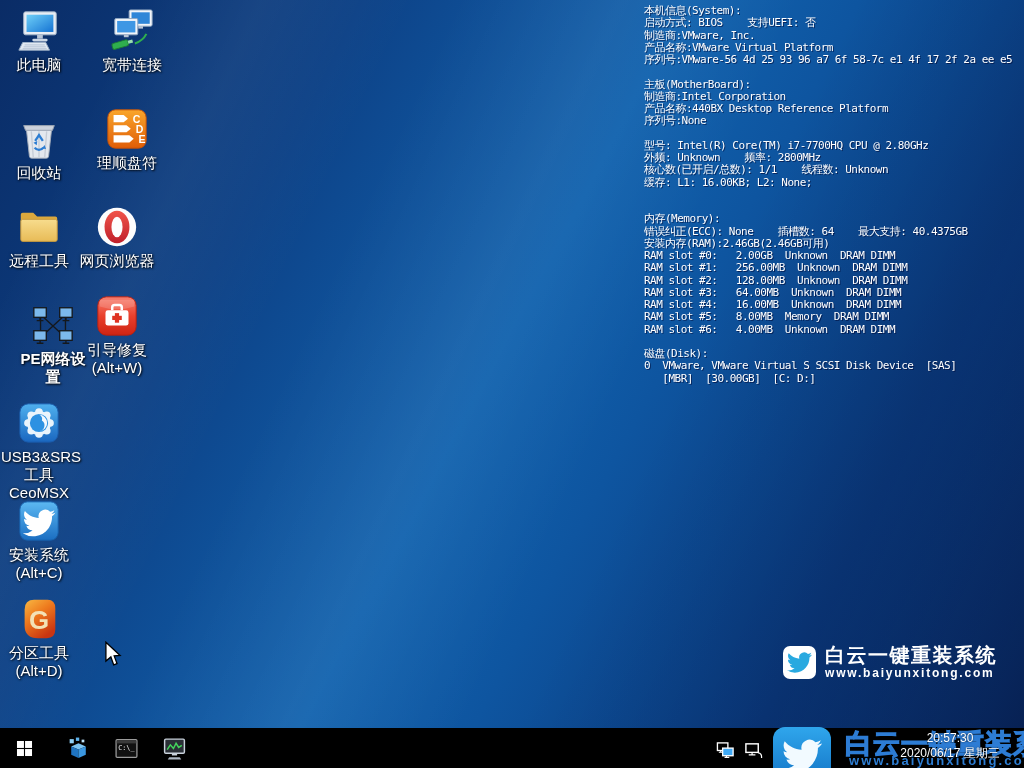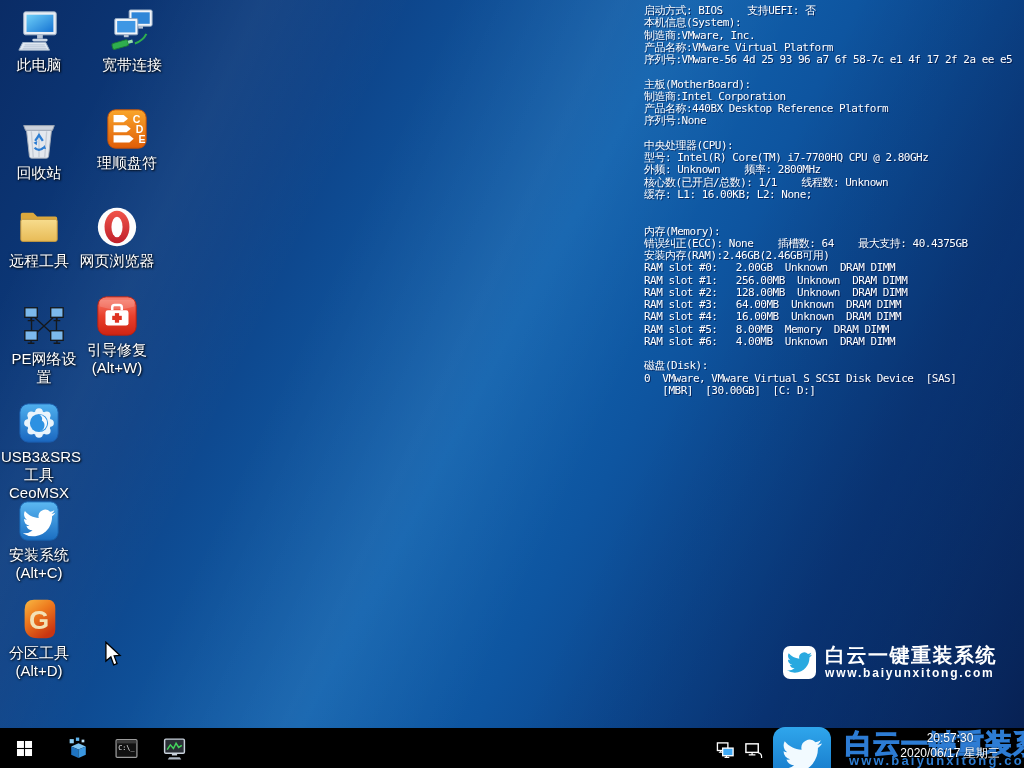--- a/index.html
+++ b/index.html
@@ -296,21 +296,21 @@
           <use href="#sym-remote-tools-folder"></use>
         </svg>
         <div class="dicon-label">远程工具</div>
       </div>
       <div class="dicon" style="left: 79px; top: 204px;">
         <svg class="dicon-img">
           <use href="#sym-web-browser"></use>
         </svg>
         <div class="dicon-label">网页浏览器</div>
       </div>
-      <div class="dicon" style="left: 6px; top: 302px;">
+      <div class="dicon" style="left: 15px; top: 302px; font-weight: bold;">
         <svg class="dicon-img">
           <use href="#sym-pe-network"></use>
         </svg>
         <div class="dicon-label">PE网络设置</div>
       </div>
       <div class="dicon" style="left: 79px; top: 293px;">
         <svg class="dicon-img">
           <use href="#sym-boot-repair"></use>
         </svg>
         <div class="dicon-label">引导修复
@@ -333,32 +333,31 @@
       <div class="dicon" style="left: 1px; top: 596px;">
         <svg class="dicon-img">
           <use href="#sym-partition-tool"></use>
         </svg>
         <div class="dicon-label">分区工具
 (Alt+D)</div>
       </div>
     </div>
 
   <div id="system-info">
+      <div class="info-line">本机信息(System):</div>
       <div class="info-line">启动方式: BIOS    支持UEFI: 否</div>
-      <div class="info-line">本机信息(System):</div>
       <div class="info-line">制造商:VMware, Inc.</div>
       <div class="info-line">产品名称:VMware Virtual Platform</div>
       <div class="info-line">序列号:VMware-56 4d 25 93 96 a7 6f 58-7c e1 4f 17 2f 2a ee e5</div>
       <div class="info-line">&nbsp;</div>
       <div class="info-line">主板(MotherBoard):</div>
       <div class="info-line">制造商:Intel Corporation</div>
       <div class="info-line">产品名称:440BX Desktop Reference Platform</div>
       <div class="info-line">序列号:None</div>
       <div class="info-line">&nbsp;</div>
-      <div class="info-line">中央处理器(CPU):</div>
       <div class="info-line">型号: Intel(R) Core(TM) i7-7700HQ CPU @ 2.80GHz</div>
       <div class="info-line">外频: Unknown    频率: 2800MHz</div>
       <div class="info-line">核心数(已开启/总数): 1/1    线程数: Unknown</div>
       <div class="info-line">缓存: L1: 16.00KB; L2: None;</div>
       <div class="info-line">&nbsp;</div>
       <div class="info-line">&nbsp;</div>
       <div class="info-line">内存(Memory):</div>
       <div class="info-line">错误纠正(ECC): None    插槽数: 64    最大支持: 40.4375GB</div>
       <div class="info-line">安装内存(RAM):2.46GB(2.46GB可用)</div>
       <div class="info-line">RAM slot #0:   2.00GB  Unknown  DRAM DIMM</div>

